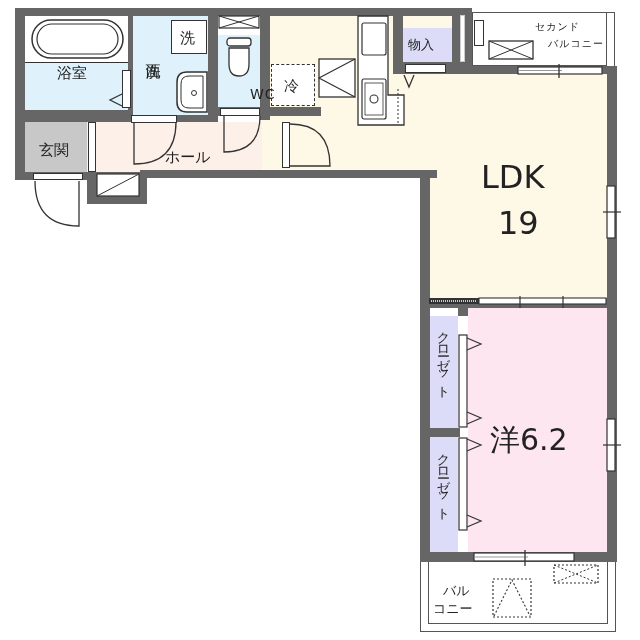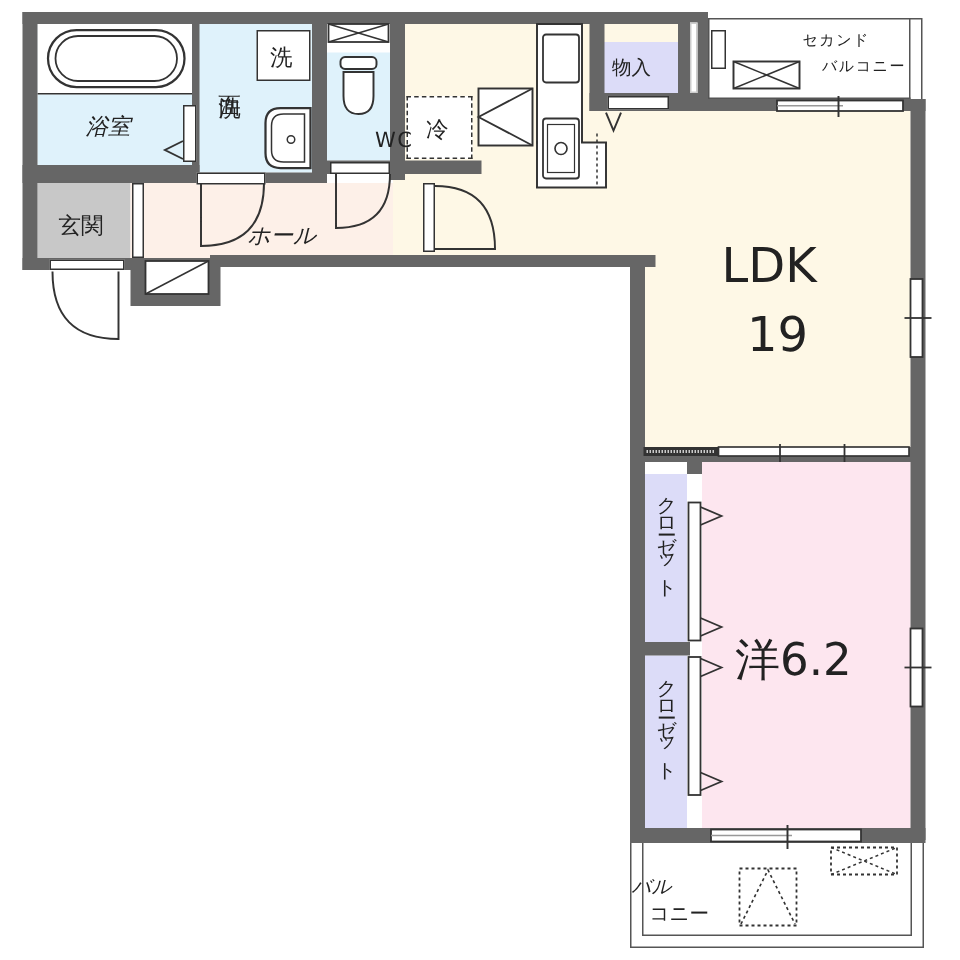--- a/index.html
+++ b/index.html
@@ -185,27 +185,27 @@
 <svg style="left:492px;top:578px;" width="40" height="40">
   <rect x="1" y="1" width="38" height="38" fill="none" stroke="#333" stroke-width="1.2" stroke-dasharray="2,2"></rect>
   <polyline points="2,38 20,2 38,38" fill="none" stroke="#333" stroke-width="1.1" stroke-dasharray="2,2"></polyline>
 </svg>
 <svg style="left:553px;top:564px;" width="46" height="20">
   <rect x="1" y="1" width="44" height="18" fill="none" stroke="#333" stroke-width="1.2" stroke-dasharray="2,2"></rect>
   <polyline points="1,1 23,10 45,1" fill="none" stroke="#333" stroke-width="1" stroke-dasharray="2,2"></polyline>
   <polyline points="1,19 23,10 45,19" fill="none" stroke="#333" stroke-width="1" stroke-dasharray="2,2"></polyline>
 </svg>
 
-<div class="label" style="left:57px;top:75px;font-style:italic;">浴室</div>
+<div class="label" style="left:57px;top:64px;">浴室</div>
 <div class="vlabel" style="left:143px;top:52px;font-size:15px;letter-spacing:0;">洗面</div>
 <div class="label" style="left:180px;top:29px;">洗</div>
 <div class="label" style="left:222px;top:86px;font-size:14px;letter-spacing:1px;margin-left:28px;">WC</div>
 <div class="label" style="left:39px;top:141px;">玄関</div>
-<div class="label" style="left:165px;top:148px;font-style:italic;">ホール</div>
+<div class="label" style="left:165px;top:148px;">ホール</div>
 <div class="label" style="left:284px;top:77px;">冷</div>
 <div class="label" style="left:408px;top:36px;font-size:13px;">物入</div>
 <div class="label" style="left:481px;top:158px;font-size:32px;">LDK</div>
 <div class="label" style="left:498px;top:204px;font-size:32px;">19</div>
 <div class="label" style="left:490px;top:420px;font-size:30px;">洋6.2</div>
 <div class="vlabel" style="left:434px;top:322px;">クローゼット</div>
 <div class="vlabel" style="left:434px;top:444px;">クローゼット</div>
-<div class="label" style="left:421px;top:582px;font-size:13px;font-style:italic;">バル</div>
+<div class="label" style="left:443px;top:582px;font-size:13px;">バル</div>
 <div class="label" style="left:433px;top:600px;font-size:13px;">コニー</div>
 
 </body></html>

